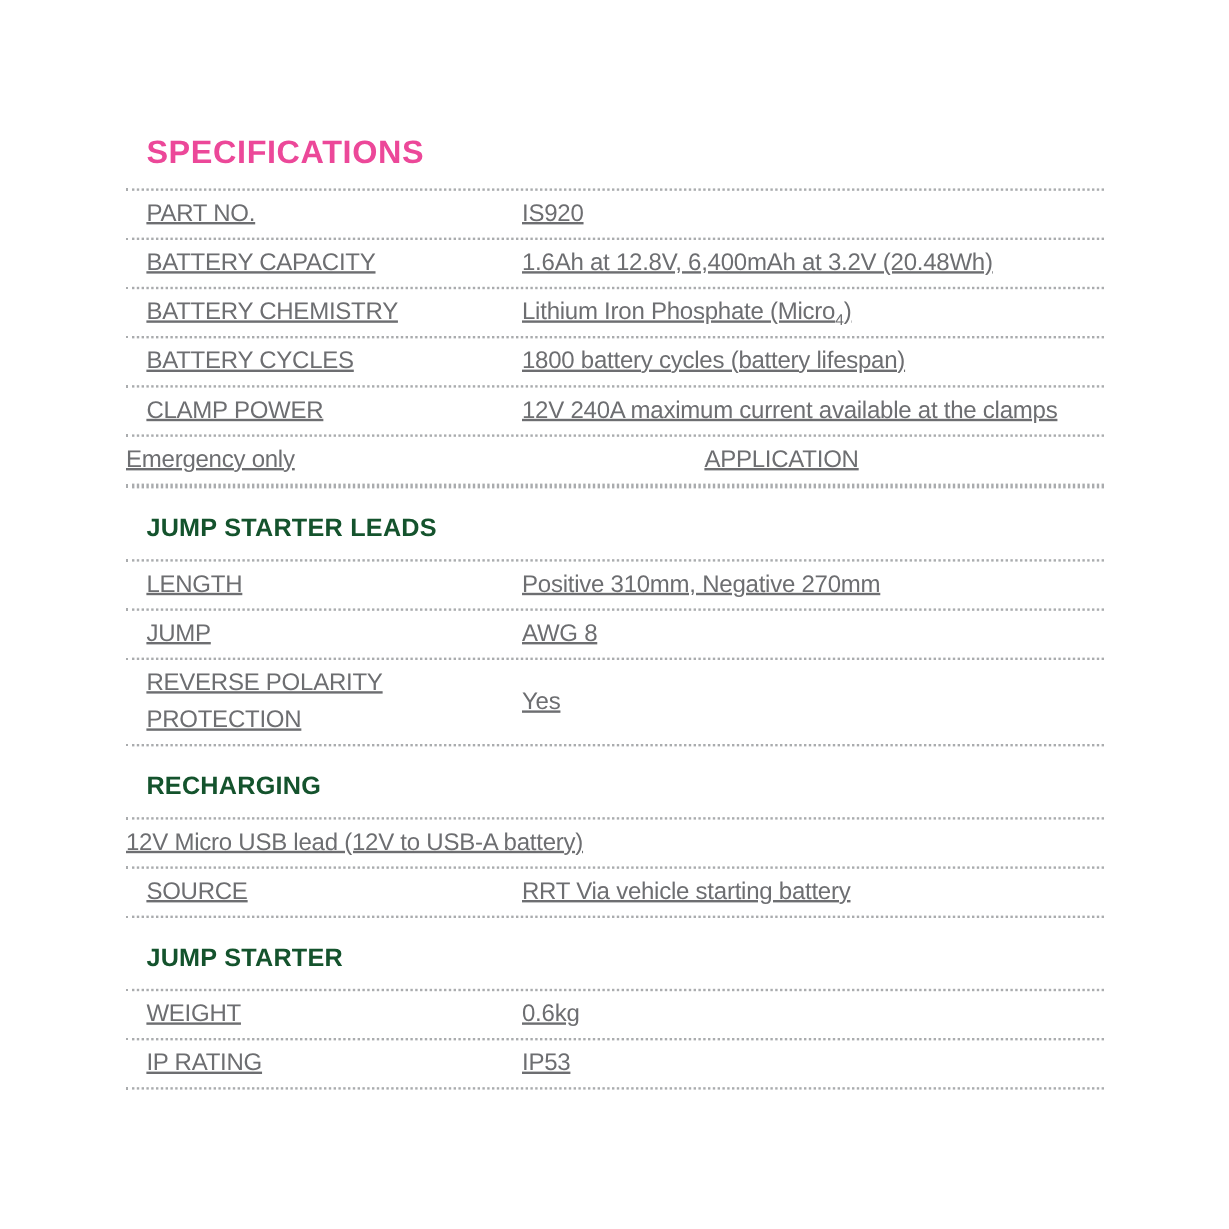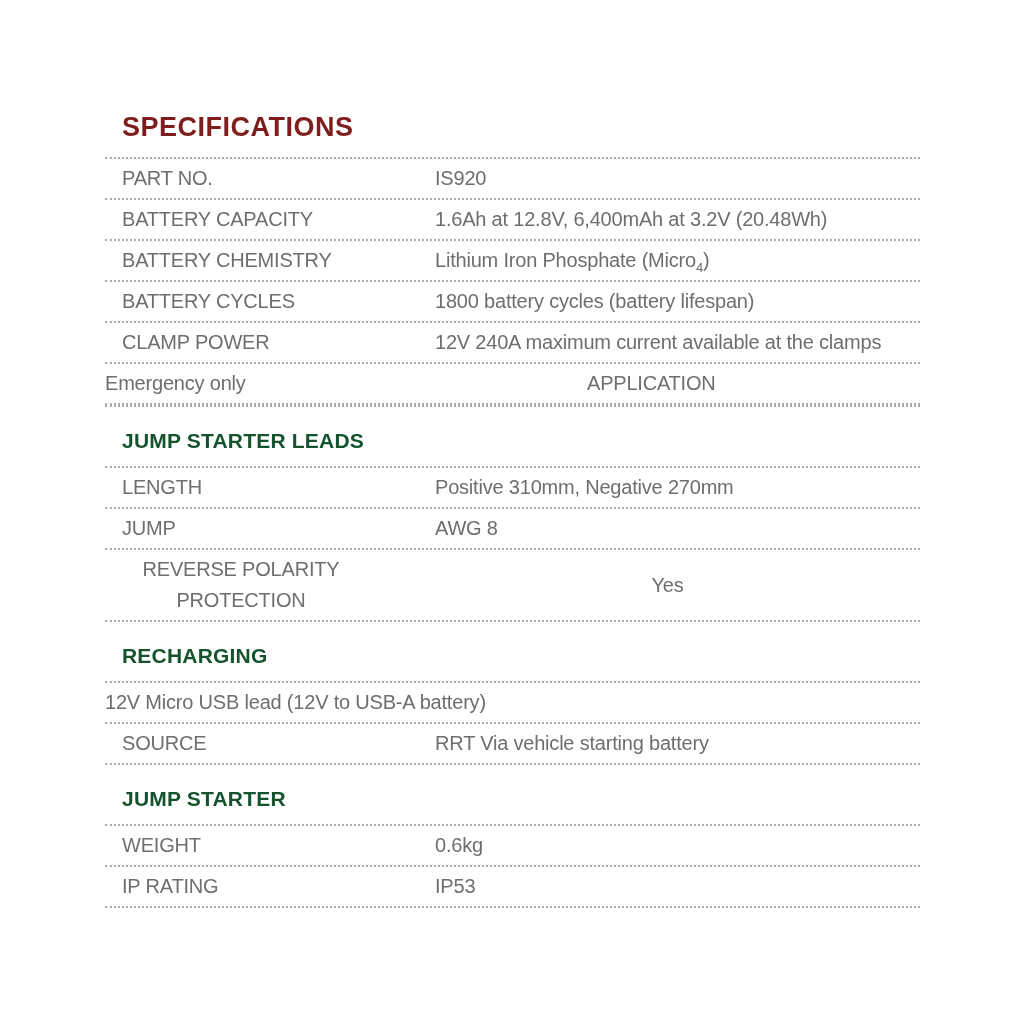--- a/index.html
+++ b/index.html
@@ -16,41 +16,42 @@
     left: 105px;
     top: 112px;
     width: 815px;
     color: #6d6e71;
     letter-spacing: -0.2px;
   }
   .title {
     margin: 0 0 14px 17px;
     font-size: 27px;
     font-weight: bold;
-    color: #7f1d1d;
+    color: #ec4899;
     letter-spacing: 0.5px;
   }
   .section-heading {
     margin: 22px 0 13px 17px;
     font-size: 21px;
     font-weight: bold;
     color: #14532d;
     letter-spacing: 0.2px;
   }
   .dotline {
     height: 0;
     border-top: 2px dotted #aaacae;
     width: 100%;
   }
   .row {
     display: flex;
     align-items: flex-start;
     padding: 4px 0;
+    text-decoration: underline;
   }
-  .row.center { align-items: center; text-align: center; }
+  .row.center { align-items: center; }
   .cell {
     font-size: 20px;
     line-height: 31px;
     color: #6d6e71;
   }
   .label {
     flex: none;
     width: 238px;
     margin-left: 17px;
     margin-right: 75px;

